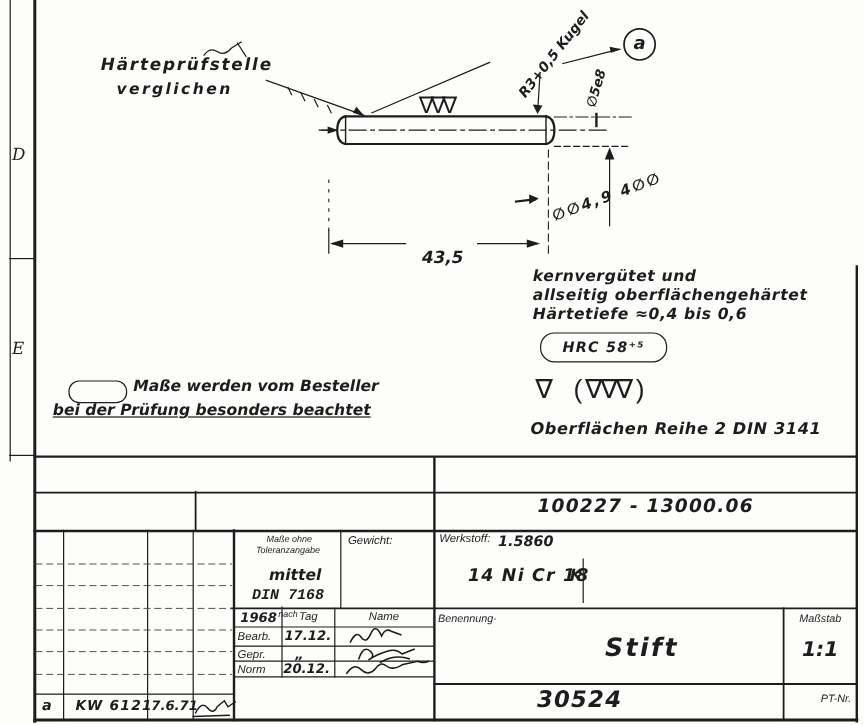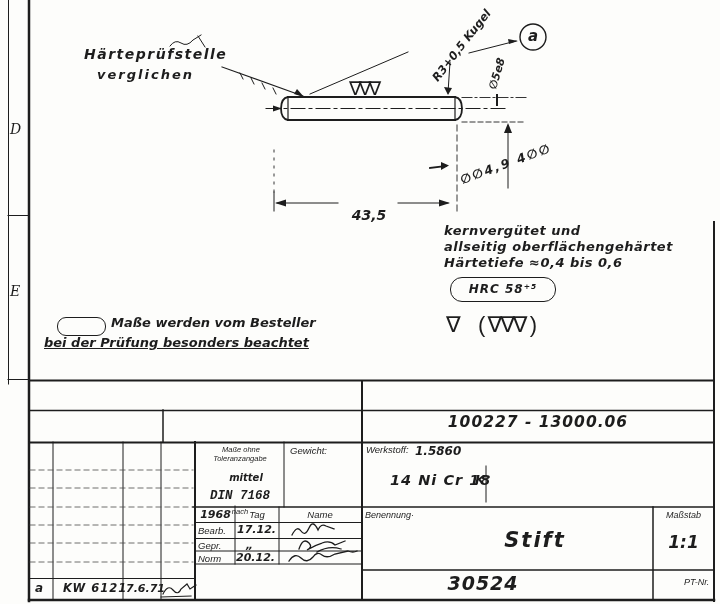--- a/index.html
+++ b/index.html
@@ -126,34 +126,35 @@
   <div class="t hw2" style="left:444px;top:224px;font-size:13px;letter-spacing:0.5px;">kernvergütet und</div>
   <div class="t hw2" style="left:444px;top:240px;font-size:13px;letter-spacing:0.5px;">allseitig  oberflächengehärtet</div>
   <div class="t hw2" style="left:444px;top:256px;font-size:13px;letter-spacing:0.5px;">Härtetiefe ≈0,4 bis 0,6</div>
 
   <div class="oval" style="left:450px;top:277px;width:104px;height:23px;">
     <div class="t hw ctr" style="left:0;top:5px;width:104px;font-size:12px;letter-spacing:1px;">HRC 58⁺⁵</div>
   </div>
 
   <div class="t" style="left:446px;top:314px;font-size:22px;line-height:22px;">∇</div>
   <div class="t" style="left:478px;top:314px;font-size:22px;line-height:22px;letter-spacing:-2px;">( ∇∇∇ )</div>
+  <div class="t hw2" style="left:442px;top:352px;font-size:13.5px;letter-spacing:0.5px;">Oberflächen  Reihe 2 DIN 3141</div>
 
   <div class="oval" style="left:57px;top:317px;width:47px;height:17px;border-radius:9px;"></div>
   <div class="t hw2" style="left:111px;top:316px;font-size:13px;">Maße werden vom Besteller</div>
   <div class="t hw2" style="left:44px;top:336px;font-size:13px;text-decoration:underline;">bei der Prüfung besonders beachtet</div>
 
   <div class="t pr" style="left:10px;top:122px;font-size:14px;font-family:'DejaVu Serif',serif;">D</div>
   <div class="t pr" style="left:10px;top:284px;font-size:14px;font-family:'DejaVu Serif',serif;">E</div>
 
   <div class="t hw ctr" style="left:372px;top:415px;width:332px;font-size:15.5px;letter-spacing:1px;">100227 - 13000.06</div>
 
   <div class="t pr ctr" style="left:196px;top:446px;width:90px;font-size:7.5px;">Maße ohne</div>
   <div class="t pr ctr" style="left:196px;top:455px;width:88px;font-size:7.5px;">Toleranzangabe</div>
   <div class="t pr ctr" style="left:196px;top:464px;width:88px;font-size:7.5px;margin-top:44px;">nach</div>
-  <div class="t hw ctr" style="left:196px;top:473px;width:100px;font-size:10px;">mittel</div>
+  <div class="t hw ctr" style="left:196px;top:473px;width:100px;font-size:13px;">mittel</div>
   <div class="t hw ctr" style="left:196px;top:490px;width:88px;font-size:12.5px;font-family:Liberation Mono, monospace;">DIN 7168</div>
 
   <div class="t pr" style="left:290px;top:446px;font-size:9.5px;">Gewicht:</div>
 
   <div class="t pr" style="left:366px;top:445px;font-size:9.5px;">Werkstoff:</div>
   <div class="t hw" style="left:415px;top:445px;font-size:12px;">1.5860</div>
   <div class="t hw" style="left:390px;top:473px;font-size:14.5px;letter-spacing:1px;">14 Ni Cr 18</div>
   <div class="t hw" style="left:475px;top:473px;font-size:13px;">K</div>
 
   <div class="t hw ctr" style="left:197px;top:509px;width:37px;font-size:11px;">1968</div>

